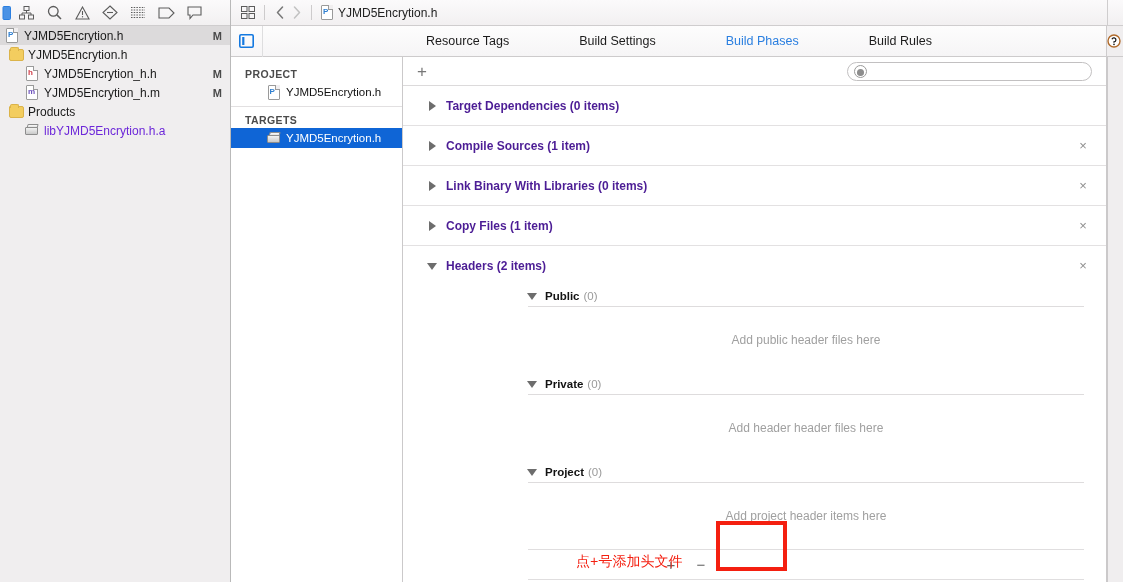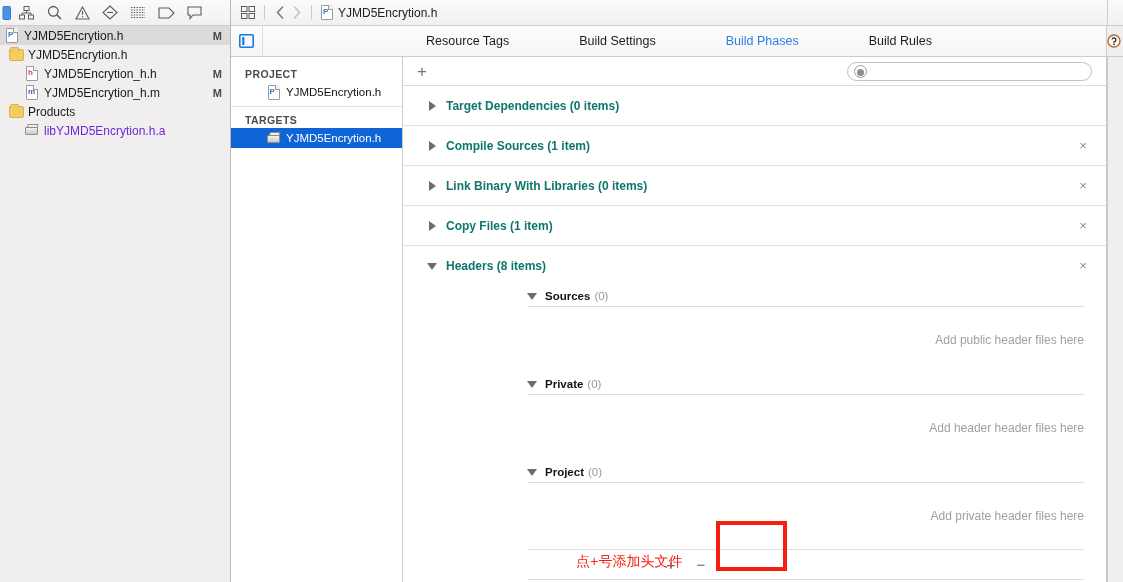--- a/index.html
+++ b/index.html
@@ -265,41 +265,41 @@
     border-style: solid;
     border-width: 5px 0 5px 7px;
     border-color: transparent transparent transparent #6d6d6d;
   }
   .tri.open::before {
     left: -1px; top: 2px;
     border-width: 7px 5px 0 5px;
     border-color: #6d6d6d transparent transparent transparent;
   }
   .phase-title {
-    font-size: 12px; font-weight: bold; color: #0f766e;
+    font-size: 12px; font-weight: bold; color: #4c1d95;
     flex: 1 1 auto;
   }
   .phase-x {
     font-size: 13px; color: #8e8e8e; width: 14px; text-align: center;
     font-family: "Liberation Sans", sans-serif;
   }
 
   
   .subsec { padding-left: 125px; padding-right: 22px; }
   .subsec-head {
     display: flex; align-items: center;
     height: 22px;
     border-bottom: 1px solid #dedcdd;
   }
   .subsec-head .tri { margin-right: 7px; }
   .subsec-title { font-size: 11.5px; font-weight: bold; color: #131313; }
   .subsec-count { font-size: 11.5px; color: #9a9a9a; margin-left: 4px; }
   .dropzone {
     height: 66px;
-    display: flex; align-items: center; justify-content: flex-end;
+    display: flex; align-items: center; justify-content: center;
     font-size: 12px; color: #a0a0a0;
   }
 
   .phase-footer {
     height: 31px;
     display: flex; align-items: center;
     padding-left: 128px;
     border-top: 1px solid #e0dedf;
     border-bottom: 1px solid #e0dedf;
     margin-left: 125px; margin-right: 22px;
@@ -563,28 +563,28 @@
             <div class="phase-head">
               <span class="tri"></span>
               <span class="phase-title">Copy Files (1 item)</span>
               <span class="phase-x">×</span>
             </div>
           </div>
 
           <div class="phase" style="border-bottom:none;">
             <div class="phase-head">
               <span class="tri open"></span>
-              <span class="phase-title">Headers (8 items)</span>
+              <span class="phase-title">Headers (2 items)</span>
               <span class="phase-x">×</span>
             </div>
 
             <div class="subsec">
               <div class="subsec-head">
                 <span class="tri open"></span>
-                <span class="subsec-title">Sources</span>
+                <span class="subsec-title">Public</span>
                 <span class="subsec-count">(0)</span>
               </div>
               <div class="dropzone">
                 <span>Add public header files here</span>
               </div>
             </div>
 
             <div class="subsec">
               <div class="subsec-head">
                 <span class="tri open"></span>
@@ -596,21 +596,21 @@
               </div>
             </div>
 
             <div class="subsec">
               <div class="subsec-head">
                 <span class="tri open"></span>
                 <span class="subsec-title">Project</span>
                 <span class="subsec-count">(0)</span>
               </div>
               <div class="dropzone">
-                <span>Add private header files here</span>
+                <span>Add project header items here</span>
               </div>
             </div>
 
             <div class="phase-footer">
               <span class="pf-btn">+</span>
               <span class="pf-btn">−</span>
             </div>
 
           </div>
         </div>

